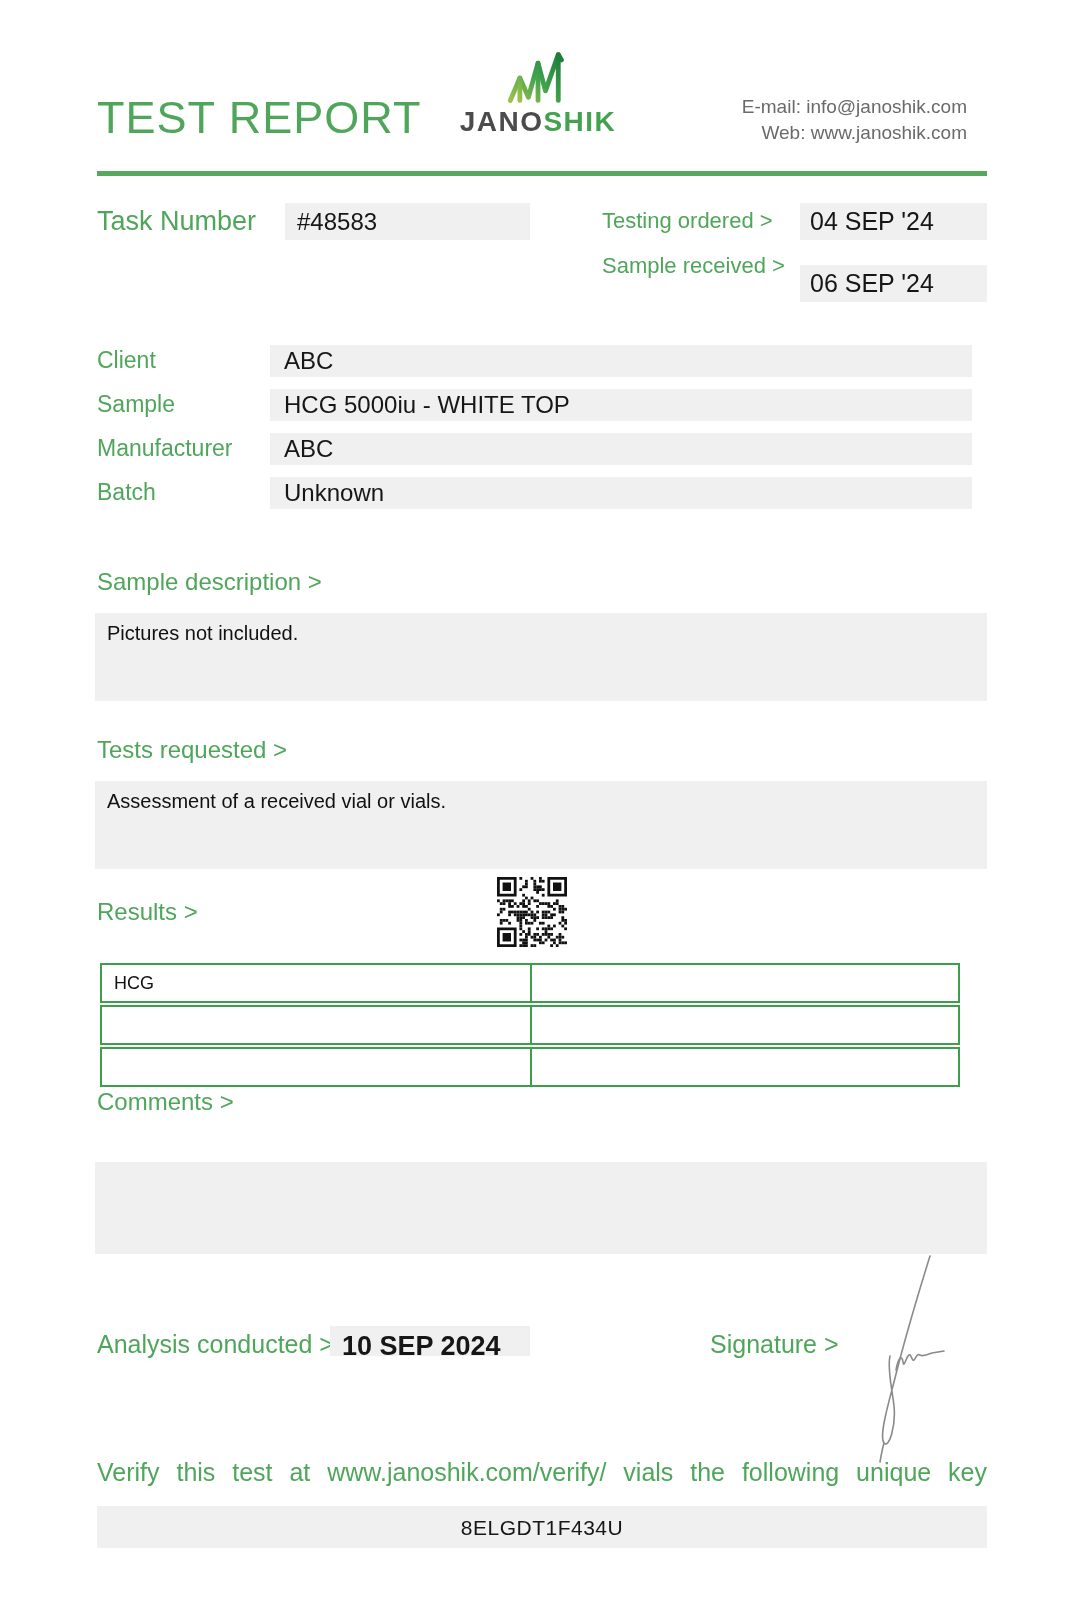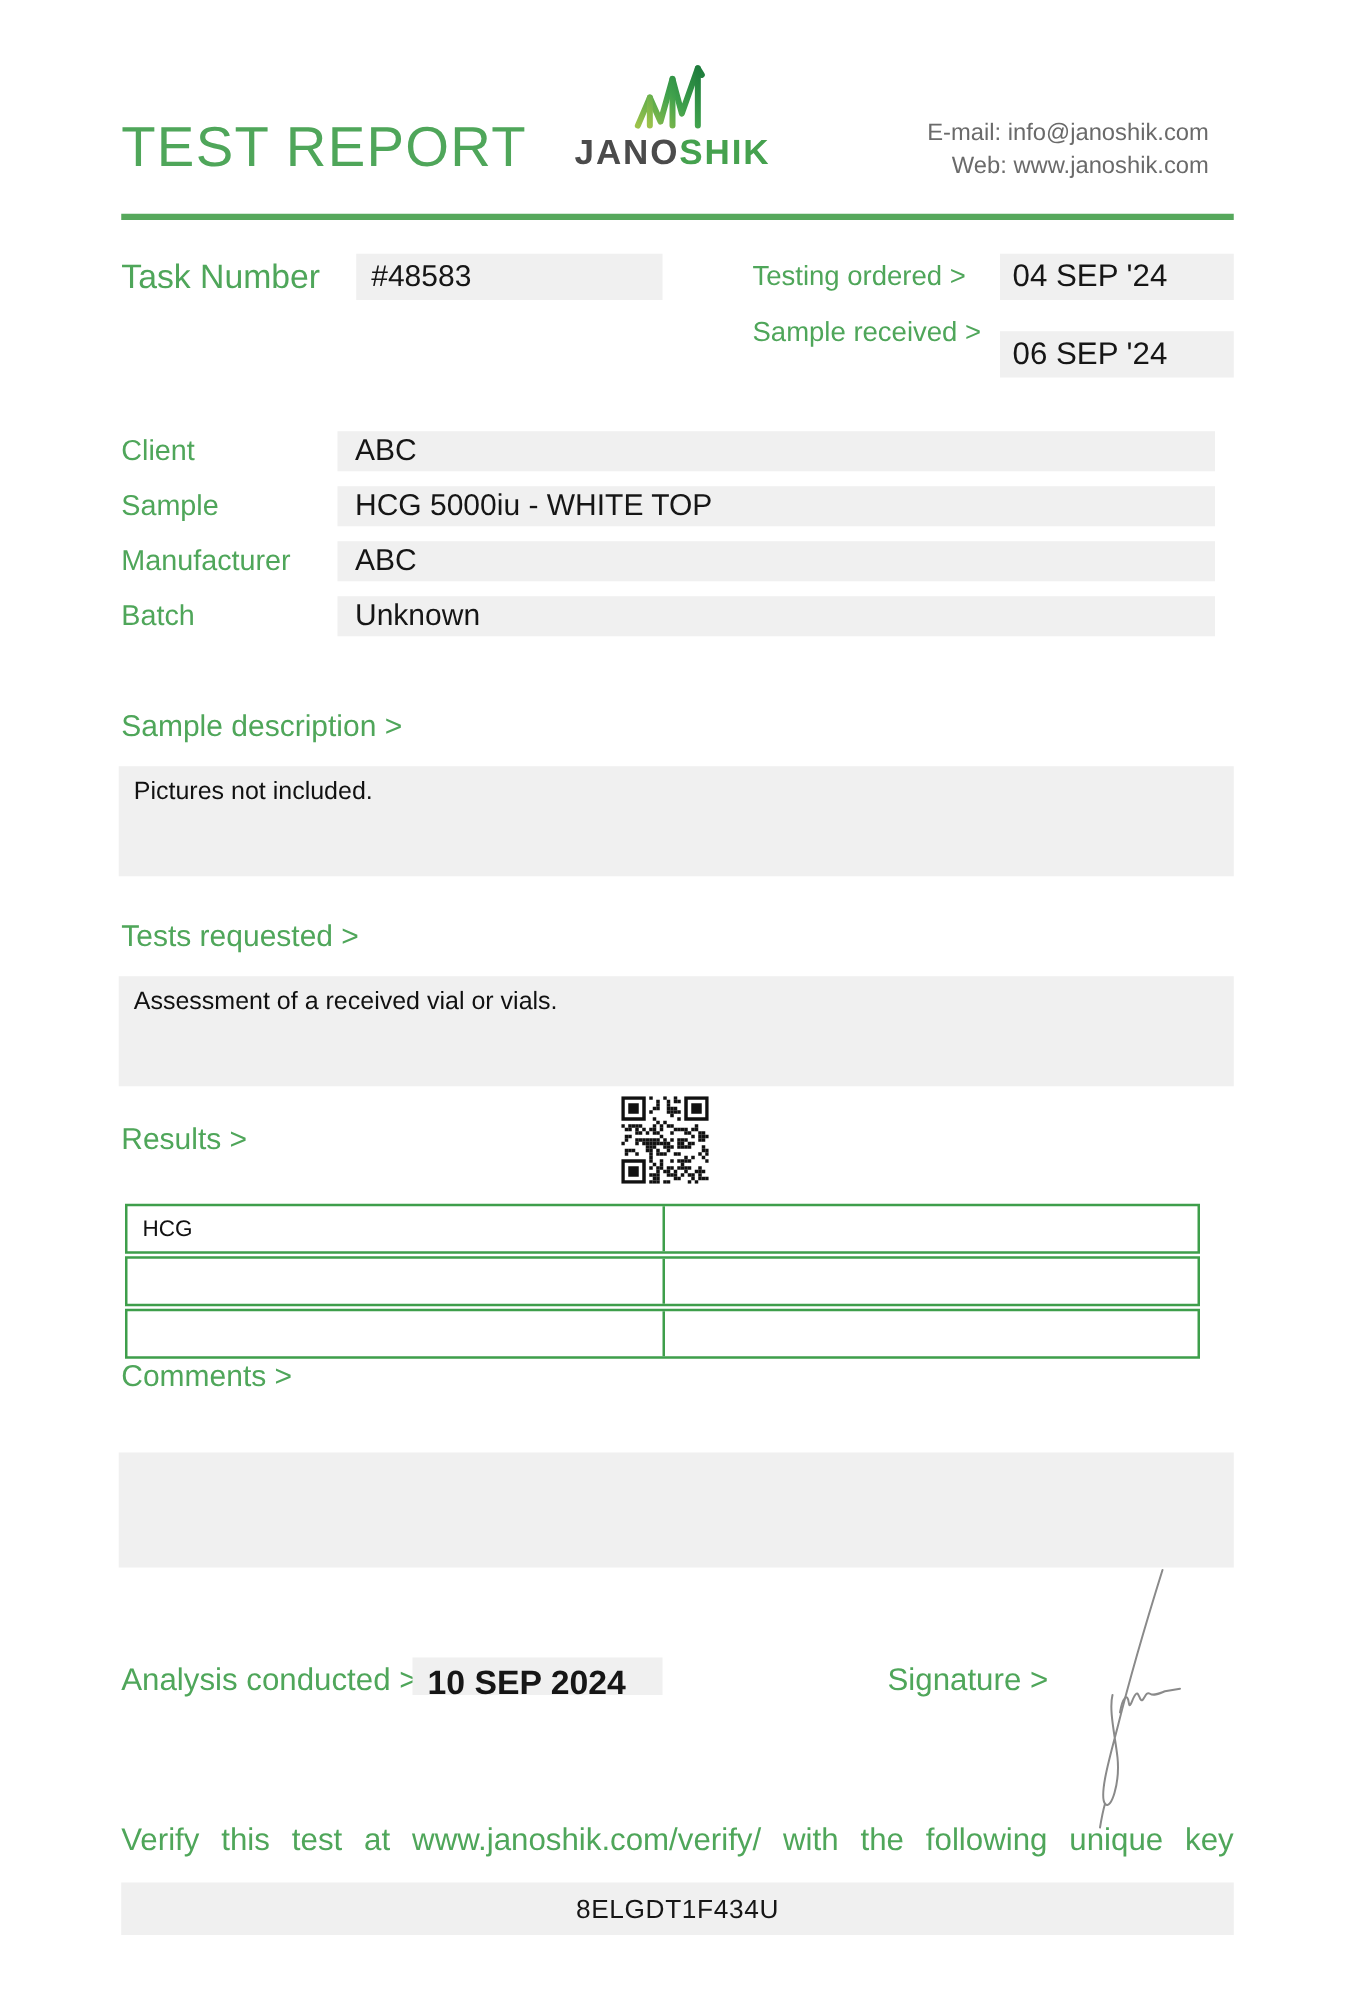--- a/index.html
+++ b/index.html
@@ -334,16 +334,16 @@
   <div class="abs lbl sig-label">Signature &gt;</div>
 
   <svg class="abs signature" viewBox="0 0 110 215" width="110" height="215" aria-hidden="true">
     <g fill="none" stroke="#8a8a8a" stroke-width="1.6" stroke-linecap="round">
       <path d="M78 6 C 68 38, 52 92, 42 132 C 36 155, 27 186, 32 193 C 37 199, 44 176, 42 156 C 40 138, 35 118, 38 106"></path>
       <path d="M44 120 C 46 108, 50 104, 51 112 C 52 119, 54 107, 57 105 C 59 103, 60 112, 62 110 C 64 108, 65 103, 68 105 C 71 107, 75 105, 80 103 L 92 101"></path>
       <path d="M32 193 C 30 200, 29 206, 28 212"></path>
     </g>
   </svg>
 
-  <div class="abs verify">Verify this test at www.janoshik.com/verify/ with the following unique key</div>
+  <div class="abs verify">Verify this test at www.janoshik.com/verify/ vials the following unique key</div>
   <div class="abs gbox keybox">8ELGDT1F434U</div>
 
 </div>
 
 </body></html>

